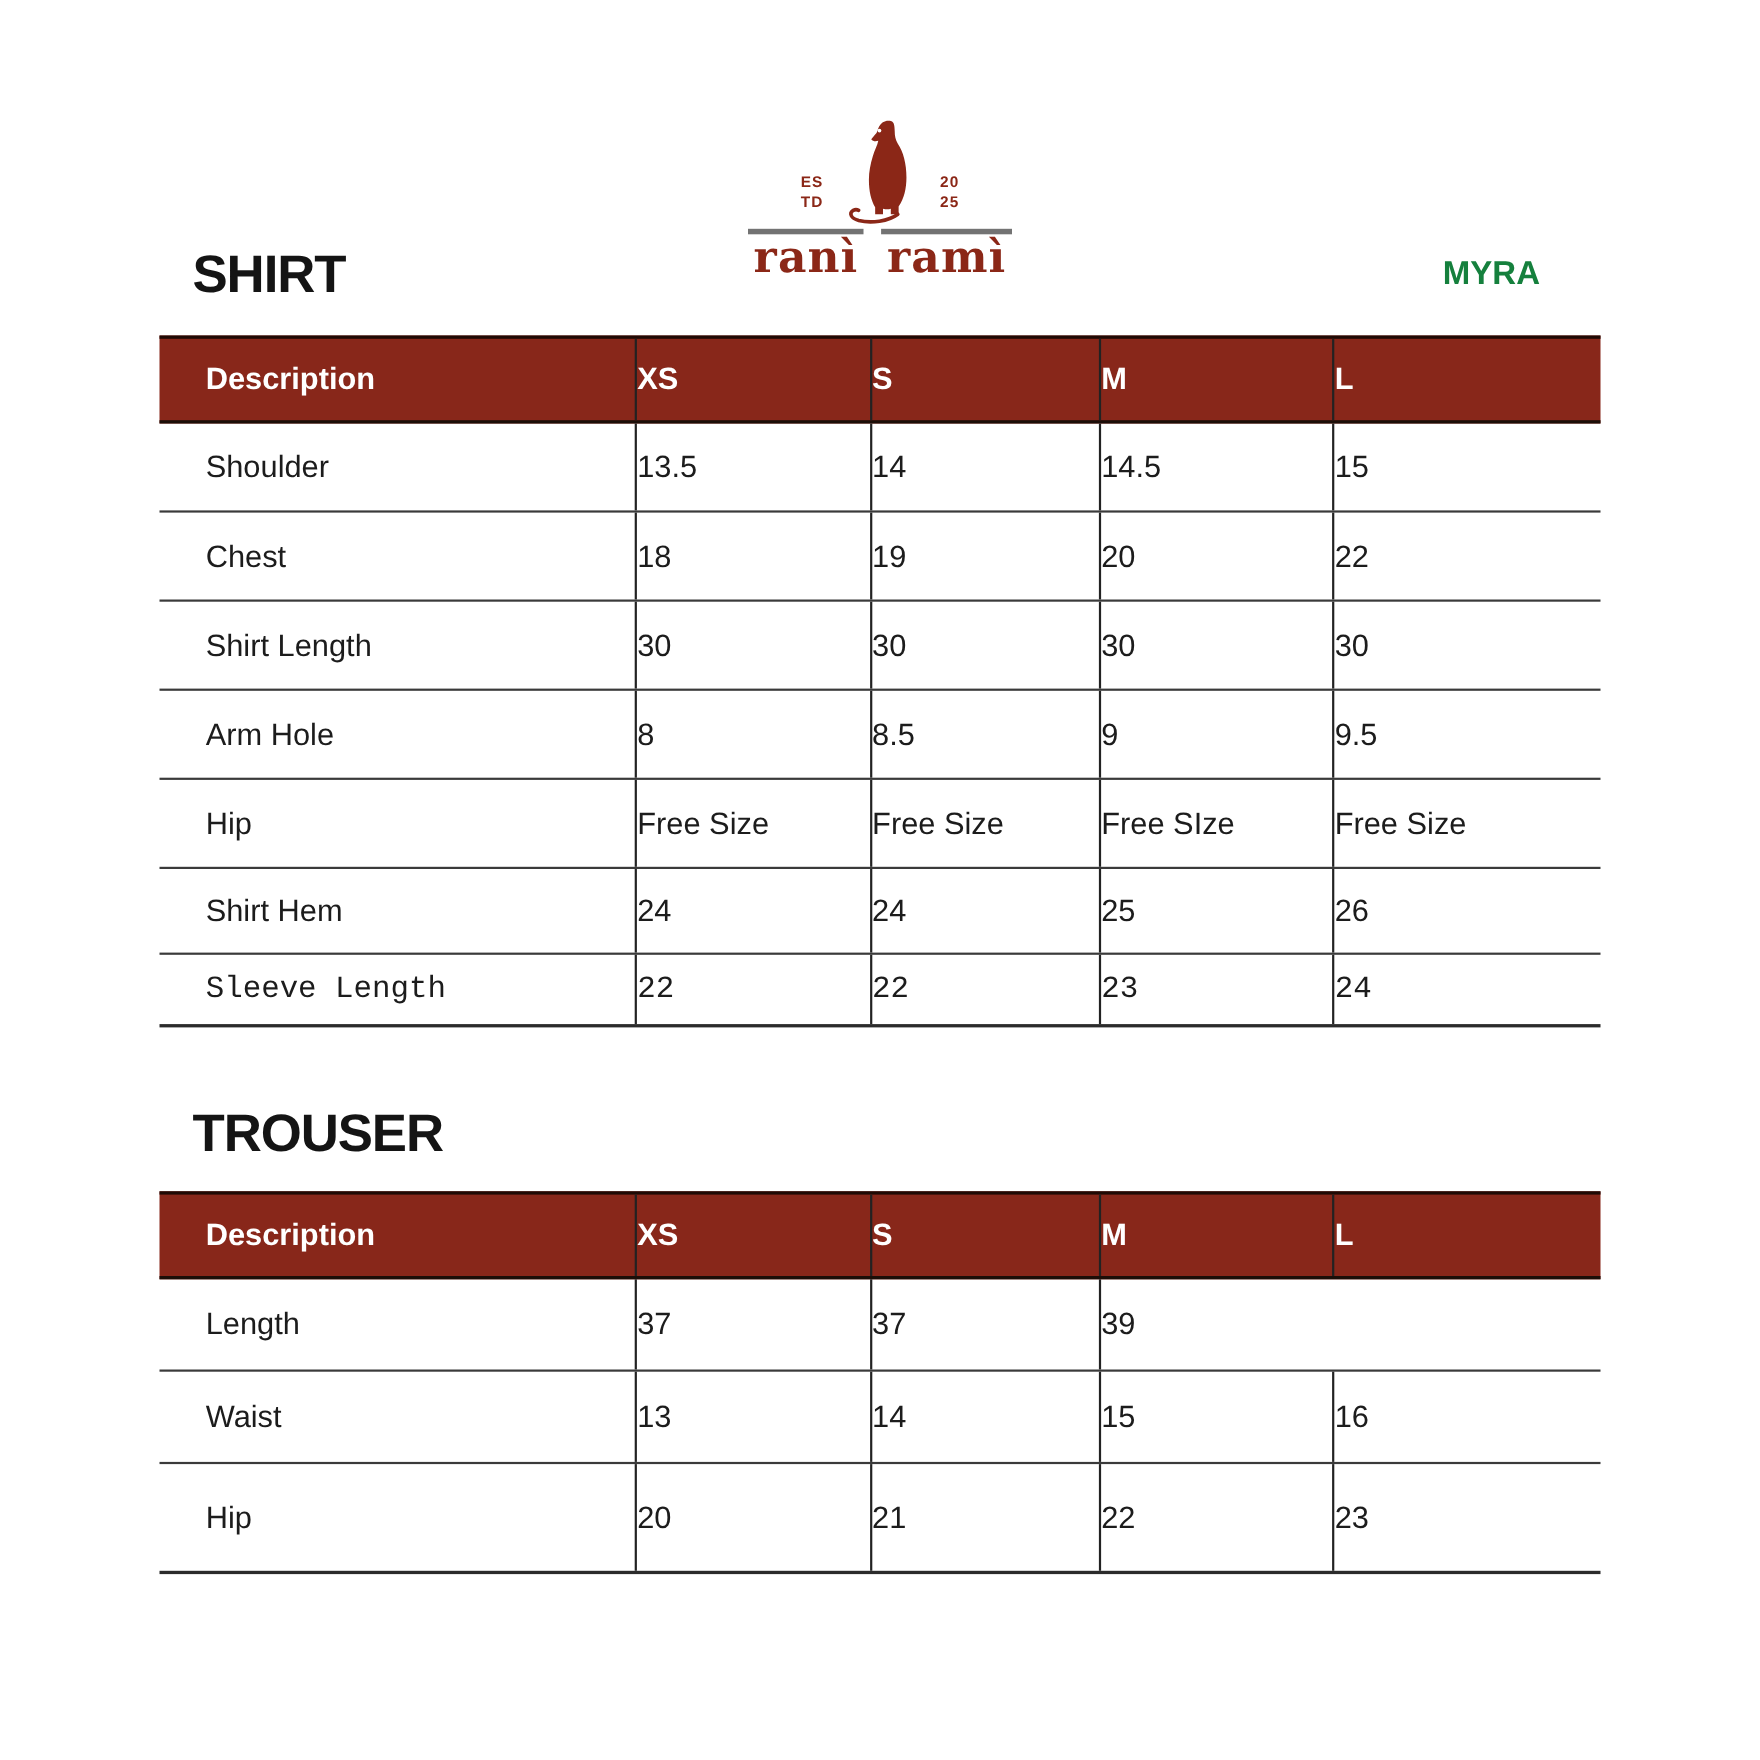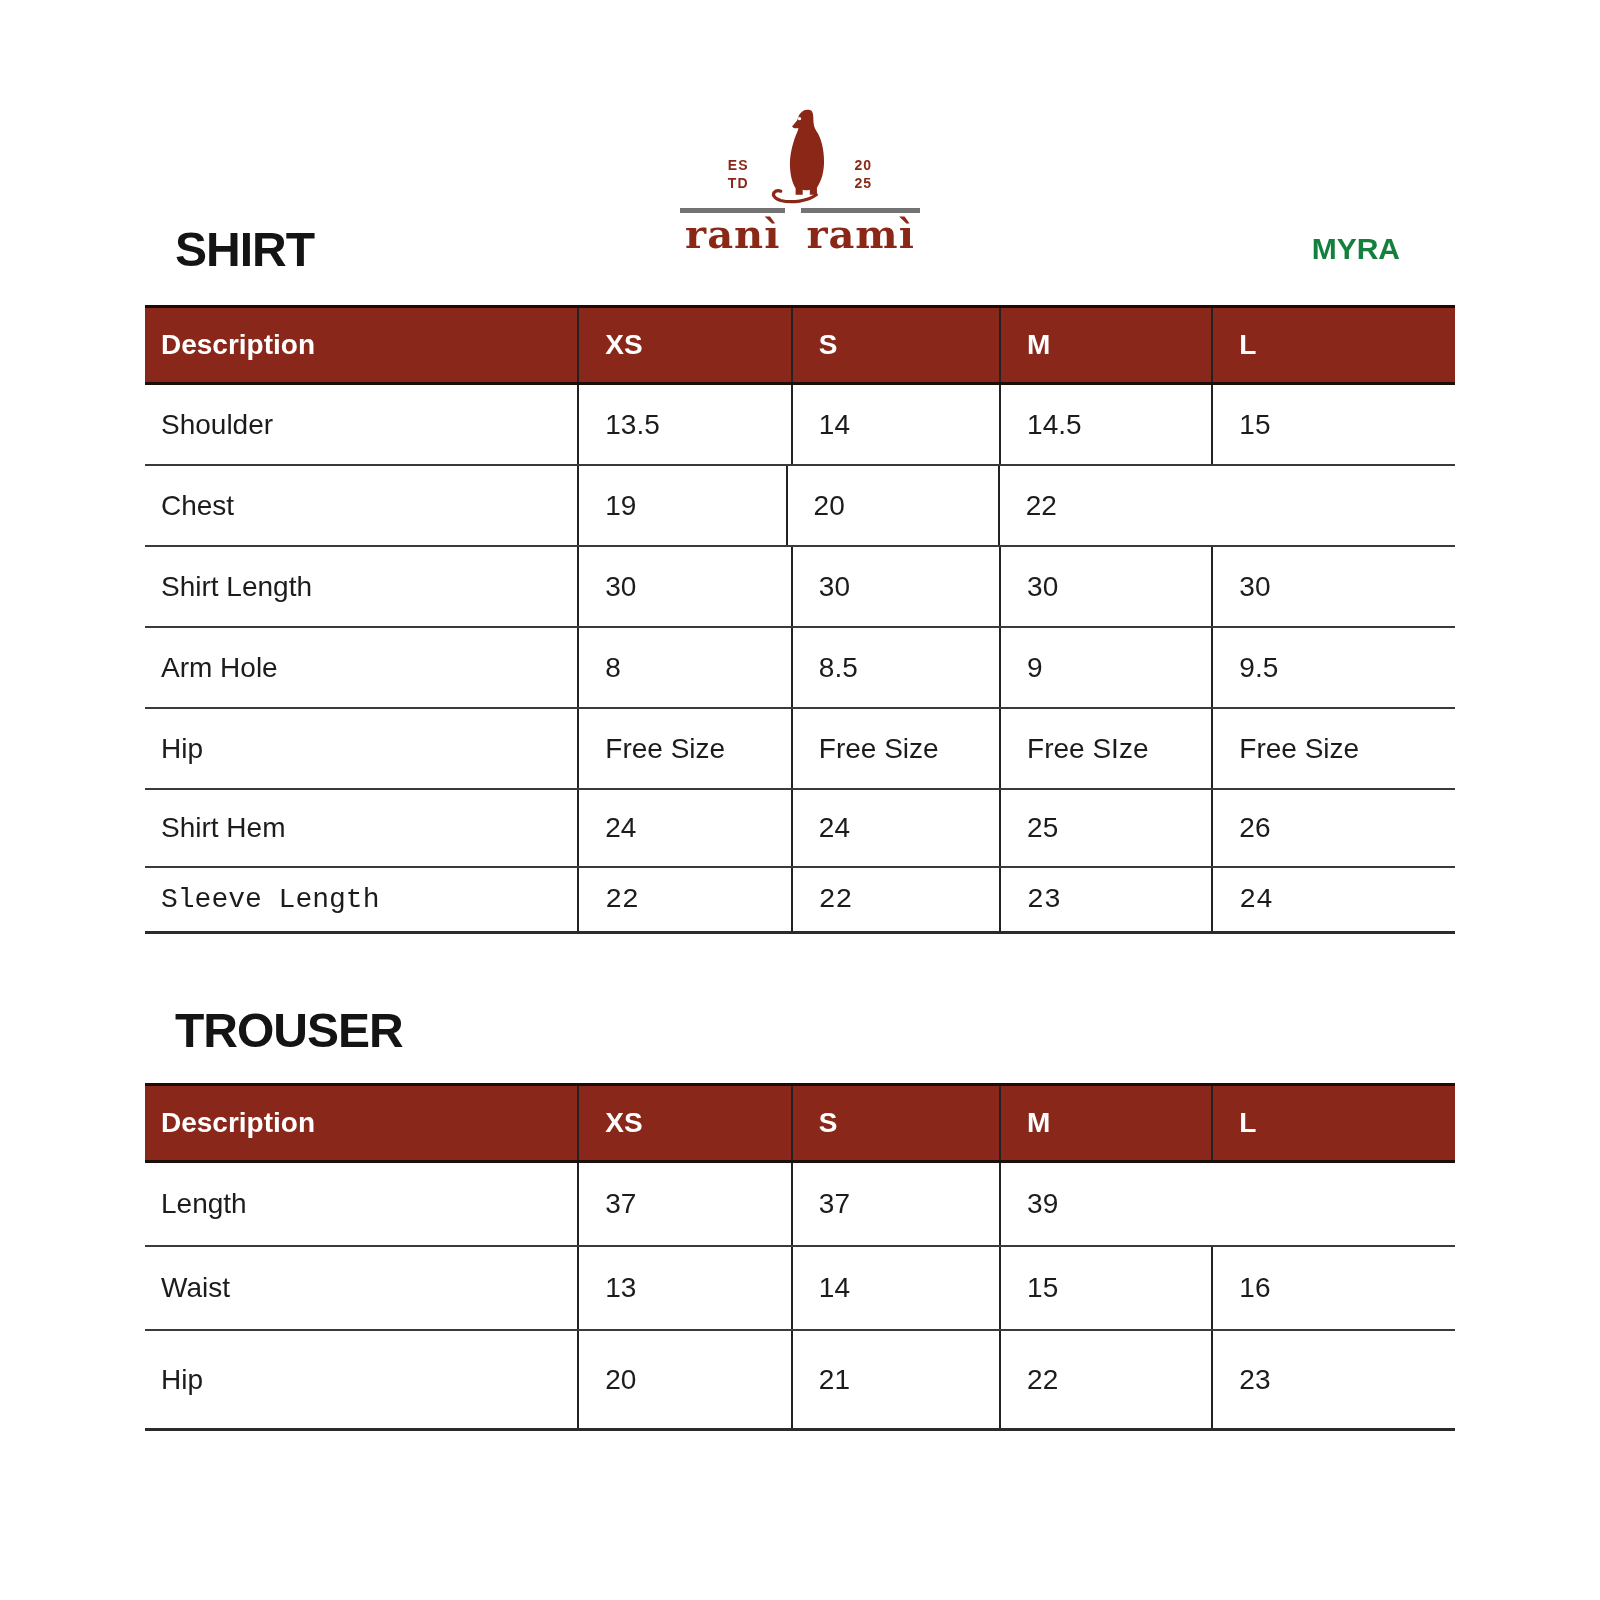--- a/index.html
+++ b/index.html
@@ -58,22 +58,22 @@
   }
   .thead .cell {
     color:#ffffff; font-weight:700; font-size:28px;
     display:flex; align-items:center;
   }
 
   .trow { border-bottom:2px solid #3a3a3a; }
   .trow:last-child { border-bottom:3px solid #2b2b2b; }
   .trow .cell { display:flex; align-items:center; font-size:28px; color:#1c1c1c; }
 
-  .cell { padding-left:26px; }
-  .c0 { width:33.0%; padding-left:16px; }
+  .cell { }
+  .c0 { width:33.0%; padding-left:42px; }
   .c1 { width:16.3%; }
   .c2 { width:15.9%; }
   .c3 { width:16.2%; }
   .c4 { width:18.6%; }
   .c1,.c2,.c3,.c4 { border-left:2px solid #222222; }
 
   .h81 { height:81px; }
   .h78 { height:78px; }
   .h66 { height:66px;font-family:Liberation Mono, monospace; }
   .h84 { height:84px; }
@@ -148,20 +148,21 @@
     <div class="trow h81">
       <div class="cell c0">Shoulder</div>
       <div class="cell c1">13.5</div>
       <div class="cell c2">14</div>
       <div class="cell c3">14.5</div>
       <div class="cell c4">15</div>
     </div>
 
     <div class="trow h81">
       <div class="cell c0">Chest</div>
+      <div class="cell c1">18</div>
       <div class="cell c2">19</div>
       <div class="cell c3">20</div>
       <div class="cell c4">22</div>
     </div>
 
     <div class="trow h81">
       <div class="cell c0">Shirt Length</div>
       <div class="cell c1">30</div>
       <div class="cell c2">30</div>
       <div class="cell c3">30</div>

